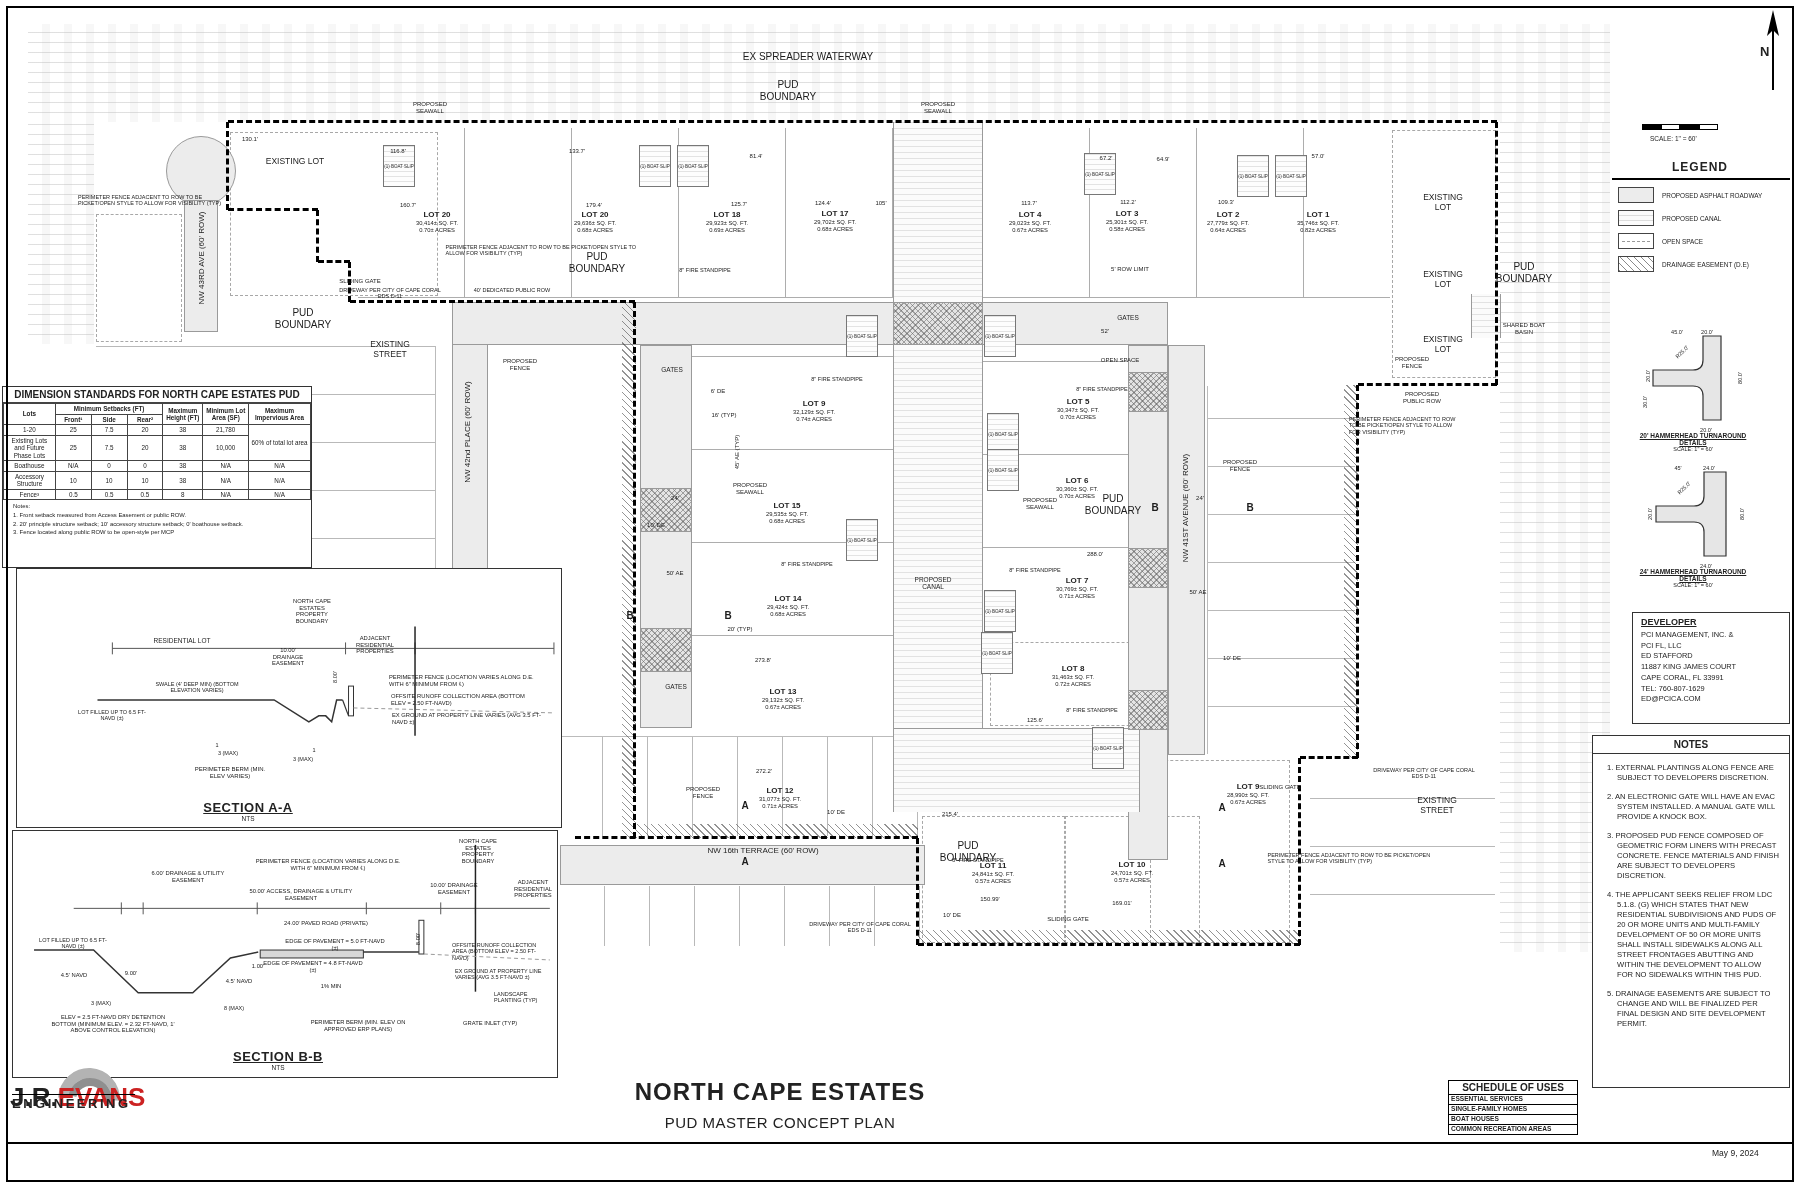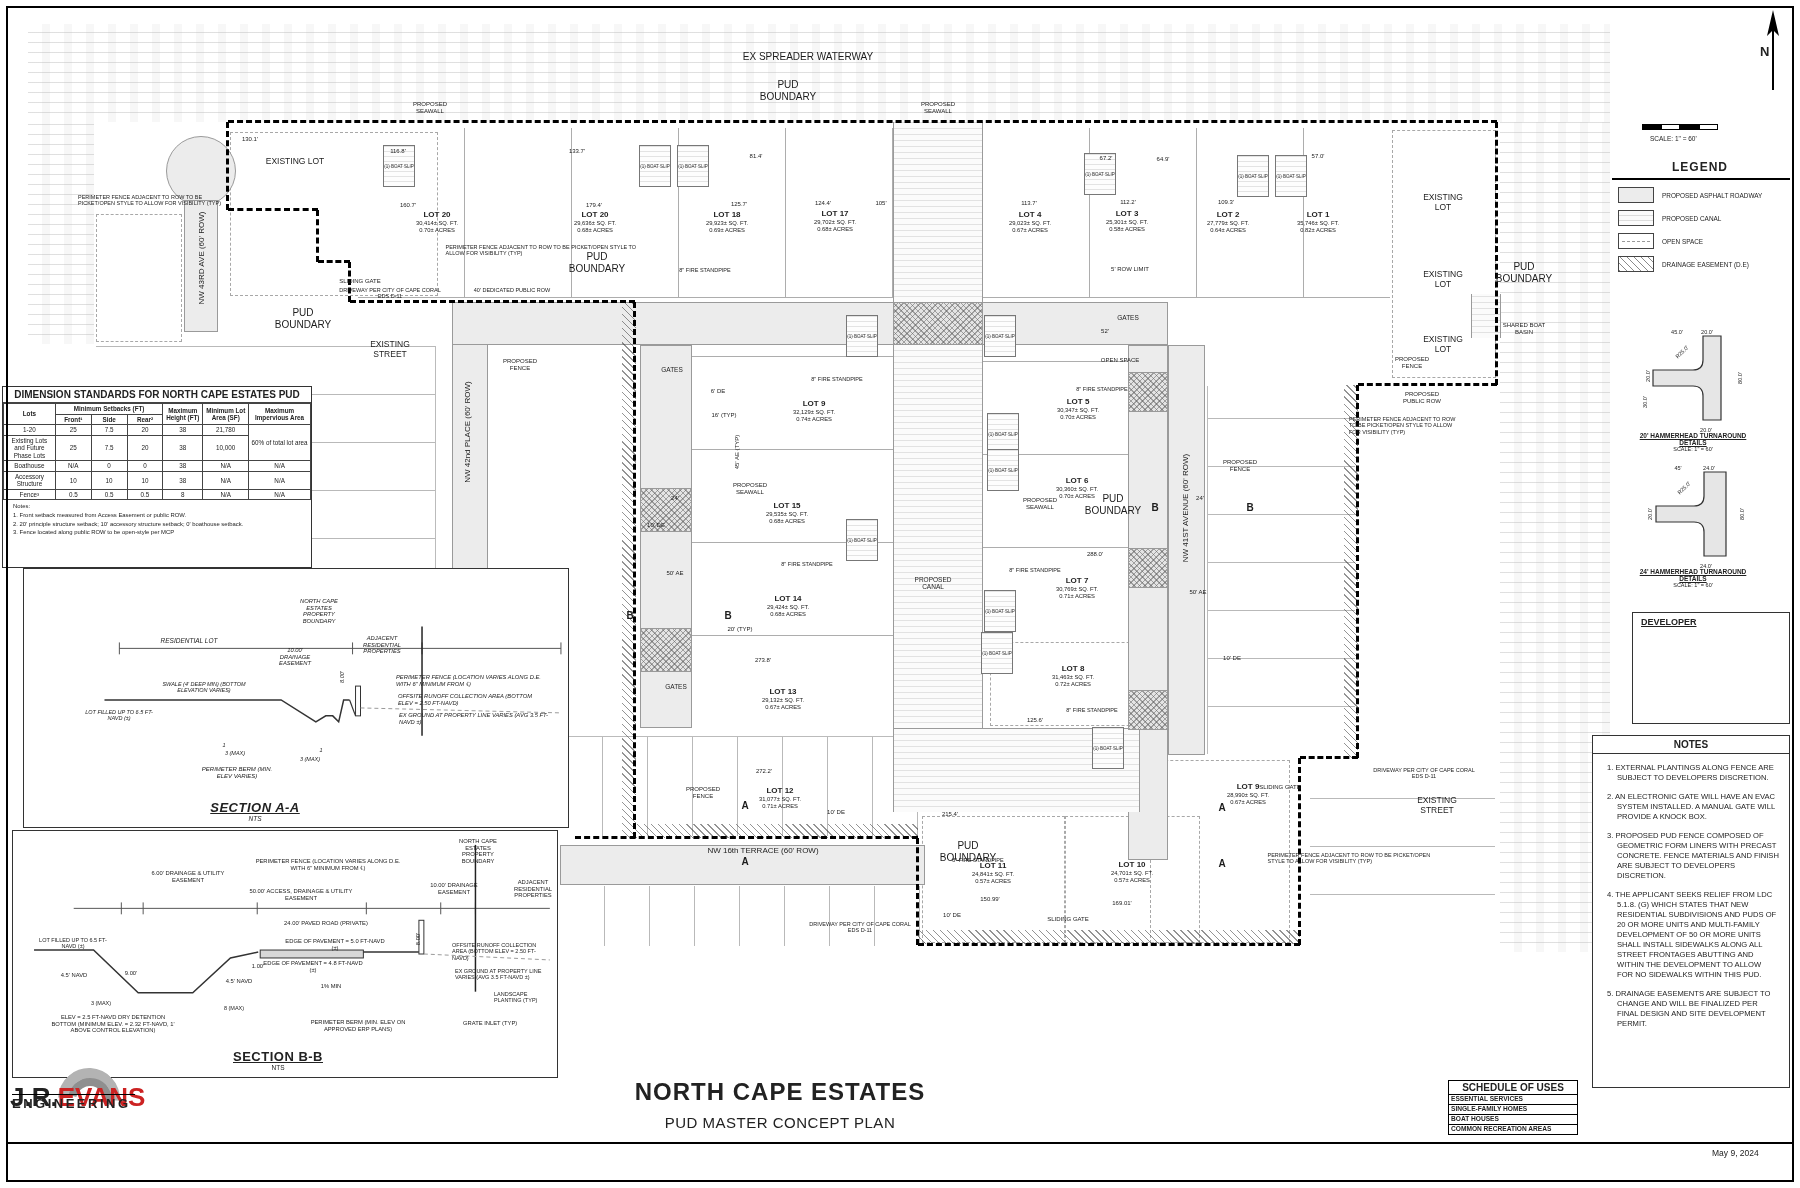--- a/index.html
+++ b/index.html
@@ -383,21 +383,21 @@
       <div class="ann nw" style="left: 1740px; top: 378px; font-size: 5.5px; text-align: center; transform: translate(-50%, -50%) rotate(-90deg);">80.0'</div>
       <div class="ann nw" style="left: 1706px; top: 430px; font-size: 5.5px; text-align: center; transform: translate(-50%, -50%);">20.0'</div>
       <div class="ann nw" style="left: 1678px; top: 468px; font-size: 5.5px; text-align: center; transform: translate(-50%, -50%);">45'</div>
       <div class="ann nw" style="left: 1709px; top: 468px; font-size: 5.5px; text-align: center; transform: translate(-50%, -50%);">24.0'</div>
       <div class="ann nw" style="left: 1684px; top: 488px; font-size: 5.5px; text-align: center; transform: translate(-50%, -50%) rotate(-45deg);">R25.0'</div>
       <div class="ann nw" style="left: 1650px; top: 514px; font-size: 5.5px; text-align: center; transform: translate(-50%, -50%) rotate(-90deg);">20.0'</div>
       <div class="ann nw" style="left: 1742px; top: 514px; font-size: 5.5px; text-align: center; transform: translate(-50%, -50%) rotate(-90deg);">80.0'</div>
       <div class="ann nw" style="left: 1706px; top: 566px; font-size: 5.5px; text-align: center; transform: translate(-50%, -50%);">24.0'</div>
     </div>
 
-  <div class="panel" id="secA" style="left:23px;top:568px;width:546px;height:260px;font-style:italic;">
+  <div class="panel" id="secA" style="left:16px;top:568px;width:546px;height:260px;">
     <svg class="secsvg" viewBox="0 0 546 260">
       <line x1="95" y1="80" x2="540" y2="80" stroke="#555" stroke-width="1"></line>
       <line x1="95" y1="74" x2="95" y2="86" stroke="#555"></line>
         <line x1="330" y1="74" x2="330" y2="86" stroke="#555"></line>
       <line x1="400" y1="74" x2="400" y2="86" stroke="#555"></line>
         <line x1="540" y1="74" x2="540" y2="86" stroke="#555"></line>
       <line x1="400" y1="58" x2="400" y2="168" stroke="#222" stroke-width="1.5"></line>
       <polyline points="80,132 258,132 293,154 303,148 310,148 316,154 321,132 327,132" fill="none" stroke="#333" stroke-width="1.5"></polyline>
       <rect x="333" y="118" width="5" height="30" fill="#fff" stroke="#333"></rect>
       <line x1="338" y1="140" x2="540" y2="145" stroke="#999" stroke-width="1" stroke-dasharray="4 3"></line>
@@ -594,20 +594,29 @@
     </svg>
   </div>
   <div class="cap" style="left:1693px;top:568px;z-index:21;">
     <div style="font-size:6.5px;font-weight:bold;text-decoration:underline;">24' HAMMERHEAD TURNAROUND</div>
     <div style="font-size:6.5px;font-weight:bold;text-decoration:underline;">DETAILS</div>
     <div style="font-size:5.5px;">SCALE: 1" = 60'</div>
   </div>
 
   <div class="panel" id="devbox" style="left:1632px;top:612px;width:158px;height:112px;border-width:1.5px;">
     <div style="font-size:9px;font-weight:bold;text-decoration:underline;margin:4px 0 3px 8px;">DEVELOPER</div>
+    <div id="dev-lines">
+        <div class="dline">PCI MANAGEMENT, INC. &amp;</div>
+        <div class="dline">PCI FL, LLC</div>
+        <div class="dline">ED STAFFORD</div>
+        <div class="dline">11887 KING JAMES COURT</div>
+        <div class="dline">CAPE CORAL, FL 33991</div>
+        <div class="dline">TEL: 760-807-1629</div>
+        <div class="dline">ED@PCICA.COM</div>
+      </div>
   </div>
 
   <div class="panel" id="notesbox" style="left:1592px;top:735px;width:198px;height:353px;border-width:1.5px;">
     <div class="ptitle" style="font-size:10px;padding:3px;border-bottom:1.5px solid #333;">NOTES</div>
     <div id="notes-items">
         <div class="nitem">1.  EXTERNAL PLANTINGS ALONG FENCE ARE SUBJECT TO DEVELOPERS DISCRETION.</div>
         <div class="nitem">2. AN ELECTRONIC GATE WILL HAVE  AN EVAC SYSTEM INSTALLED. A MANUAL GATE WILL PROVIDE A KNOCK BOX.</div>
         <div class="nitem">3. PROPOSED PUD FENCE COMPOSED OF GEOMETRIC FORM LINERS WITH PRECAST CONCRETE. FENCE MATERIALS AND FINISH ARE SUBJECT TO DEVELOPERS DISCRETION.</div>
         <div class="nitem">4. THE APPLICANT SEEKS RELIEF FROM LDC 5.1.8. (G) WHICH STATES THAT NEW RESIDENTIAL SUBDIVISIONS AND PUDS OF 20 OR MORE UNITS AND MULTI-FAMILY DEVELOPMENT OF 50 OR MORE UNITS SHALL INSTALL SIDEWALKS ALONG ALL STREET FRONTAGES ABUTTING AND WITHIN THE DEVELOPMENT TO ALLOW FOR NO SIDEWALKS WITHIN THIS PUD.</div>
         <div class="nitem">5.  DRAINAGE EASEMENTS ARE SUBJECT TO CHANGE AND WILL BE FINALIZED PER FINAL DESIGN AND SITE DEVELOPMENT PERMIT.</div>

